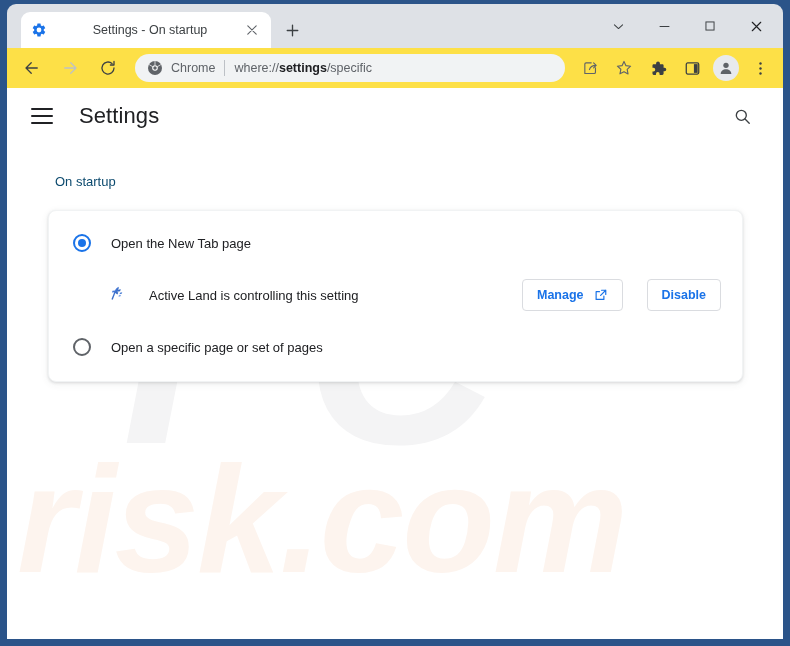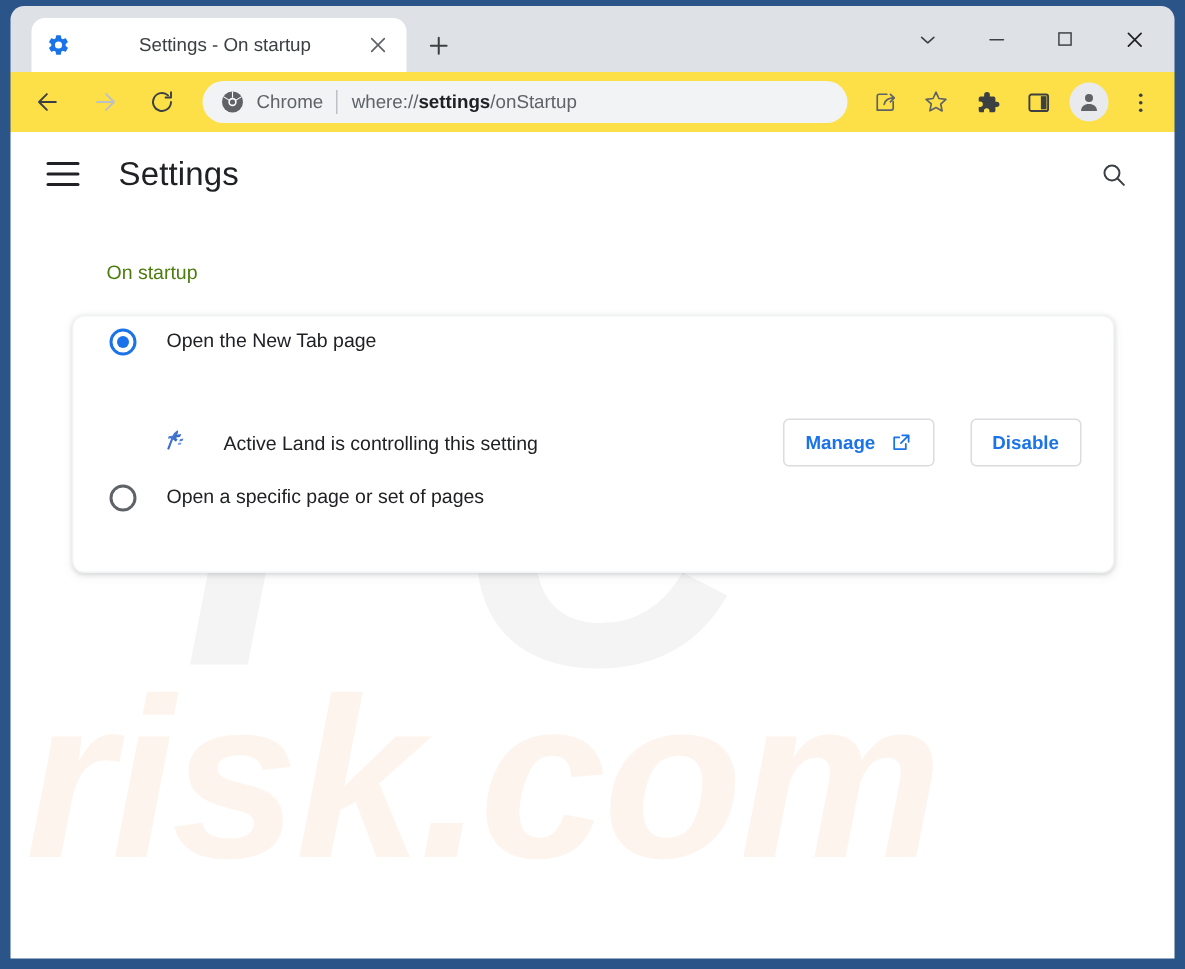--- a/index.html
+++ b/index.html
@@ -258,38 +258,38 @@
     align-items: center;
     justify-content: center;
     flex: 0 0 26px;
   }
 
   
   .section-label {
     position: absolute;
     left: 48px; top: 86px;
     font-size: 13px;
-    color: #4d7c0f;
-    margin-left: 16px;
+    color: #0c4a6e;
   }
 
   
   .card {
     position: absolute;
     left: 41px; top: 122px;
     width: 695px;
     background: #ffffff;
     border-radius: 8px;
     border: 1px solid #f1f3f4;
     box-shadow: 0 1px 3px rgba(60,64,67,.16), 0 2px 8px rgba(60,64,67,.07);
     padding: 8px 0 10px 0;
   }
 
   .radio-row {
     display: flex;
+    align-items: center;
     height: 48px;
     padding: 0 24px;
   }
 
   .radio {
     width: 18px; height: 18px;
     border-radius: 50%;
     border: 2px solid #5f6368;
     flex: 0 0 18px;
     position: relative;
@@ -431,21 +431,21 @@
       <span class="omnibox-chrome-icon">
         <svg viewBox="0 0 24 24" width="16" height="16">
           <circle cx="12" cy="12" r="10.5" fill="#5f6368"></circle>
           <circle cx="12" cy="12" r="4.2" fill="#ffffff"></circle>
           <circle cx="12" cy="12" r="2.6" fill="#5f6368"></circle>
           <path d="M12 1.5v6.3M3.2 6.9l5.4 3.2M20.8 6.9l-5.4 3.2" stroke="#ffffff" stroke-width="1.1"></path>
         </svg>
       </span>
       <span class="omnibox-scheme-label">Chrome</span>
       <span class="omnibox-divider"></span>
-      <span class="omnibox-url"><span>where://</span><b>settings</b><span>/onStartup</span></span>
+      <span class="omnibox-url"><span>where://</span><b>settings</b><span>/specific</span></span>
     </div>
 
     <div class="tb-icon">
       <svg viewBox="0 0 24 24" width="17" height="17">
         <path d="M13 4H5.8C4.8 4 4 4.8 4 5.8V19h13.2c1 0 1.8-.8 1.8-1.8V11" stroke="#5f6368" stroke-width="1.6" fill="none" stroke-linecap="round" stroke-linejoin="round"></path>
         <path d="M10.5 13.5C11.5 9 15 7.5 20 7.5M20 7.5l-3.6-3.4M20 7.5l-3.6 3.6" stroke="#5f6368" stroke-width="1.6" fill="none" stroke-linecap="round" stroke-linejoin="round"></path>
       </svg>
     </div>
     <div class="tb-icon">
       <svg viewBox="0 0 24 24" width="18" height="18">

